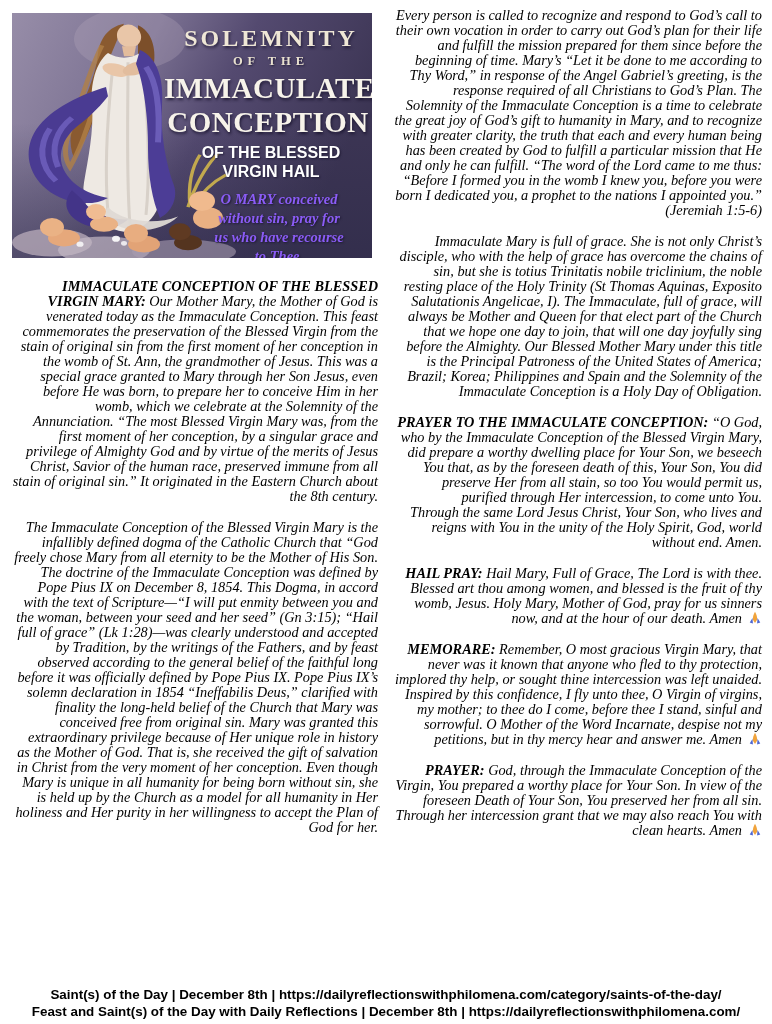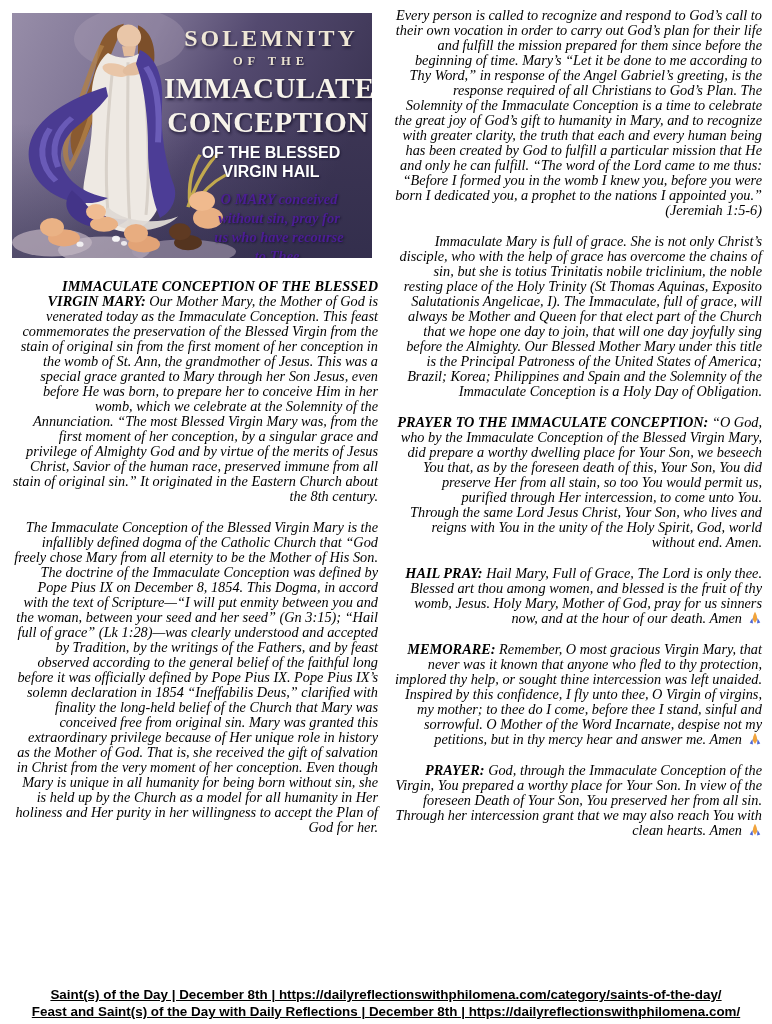--- a/index.html
+++ b/index.html
@@ -25,33 +25,33 @@
              letter-spacing:5px; color:#e9e1d0; text-shadow:1px 1px 2px rgba(20,15,40,.7); }
   .p-immaculate { top:59px; left:152px; right:0; font:700 29px "Liberation Serif", serif;
                   color:#f7f3ea; text-shadow:1px 2px 3px rgba(20,15,40,.8); letter-spacing:0.5px; }
   .p-conception { top:93px; left:152px; right:0; font:700 29px "Liberation Serif", serif;
                   color:#f7f3ea; text-shadow:1px 2px 3px rgba(20,15,40,.8); letter-spacing:0.5px; }
   .p-blessed { top:131px; left:160px; right:2px; font:700 16px "Liberation Sans", sans-serif;
                text-shadow:1px 1px 2px rgba(20,15,40,.7); }
   .p-virgin  { top:150px; left:160px; right:2px; font:700 16px "Liberation Sans", sans-serif;
                text-shadow:1px 1px 2px rgba(20,15,40,.7); }
   .p-quote { top:177px; left:178px; right:4px; font:italic 700 14.5px "Liberation Serif", serif;
-             line-height:1.3; color:#4c1d95; white-space:pre-line; text-shadow:1px 1px 2px rgba(20,15,40,.7); }
+             line-height:1.3; color:#8b5cf6; white-space:pre-line; text-shadow:1px 1px 2px rgba(20,15,40,.7); }
   .p-pray { top:256px; left:160px; right:2px; font:700 19px "Liberation Sans", sans-serif;
             text-shadow:1px 1px 2px rgba(20,15,40,.8); }
   .p-feast { top:290px; left:110px; right:0px; font:700 18.5px "Liberation Sans", sans-serif;
              text-shadow:1px 2px 3px rgba(10,8,25,.9); }
 
   .hands { display:inline-block; vertical-align:-2px; margin-left:6px; line-height:0; }
   .hands-sm svg { width:14px; height:14px; }
   .hands-lg svg { width:20px; height:20px; vertical-align:-3px; }
 
   
   .footer { position:absolute; left:0; right:0; top:986px; text-align:center;
-            font:700 13.4px "Liberation Sans", sans-serif; line-height:17px; color:#000;text-decoration:underline; }
+            font:700 13.4px "Liberation Sans", sans-serif; line-height:17px; color:#000; }
 </style>
 </head>
 <body>
 
 <div class="page">
   <div class="columns">
 
     <div class="col-left">
 
       <figure class="poster">
@@ -140,21 +140,21 @@
 
     <div class="col-right">
 
       <p class="par"><span class="ptext">Every person is called to recognize and respond to God’s call to their own vocation in order to carry out God’s plan for their life and fulfill the mission prepared for them since before the beginning of time. Mary’s “Let it be done to me according to Thy Word,” in response of the Angel Gabriel’s greeting, is the response required of all Christians to God’s Plan. The Solemnity of the Immaculate Conception is a time to celebrate the great joy of God’s gift to humanity in Mary, and to recognize with greater clarity, the truth that each and every human being has been created by God to fulfill a particular mission that He and only he can fulfill. “The word of the Lord came to me thus: “Before I formed you in the womb I knew you, before you were born I dedicated you, a prophet to the nations I appointed you.” (Jeremiah 1:5-6)</span></p>
 
       <p class="par"><span class="ptext">Immaculate Mary is full of grace. She is not only Christ’s disciple, who with the help of grace has overcome the chains of sin, but she is totius Trinitatis nobile triclinium, the noble resting place of the Holy Trinity (St Thomas Aquinas, Exposito Salutationis Angelicae, I). The Immaculate, full of grace, will always be Mother and Queen for that elect part of the Church that we hope one day to join, that will one day joyfully sing before the Almighty. Our Blessed Mother Mary under this title is the Principal Patroness of the United States of America; Brazil; Korea; Philippines and  Spain and the Solemnity of the Immaculate Conception is a Holy Day of Obligation.</span></p>
 
       <p class="par"><b class="lead">PRAYER TO THE IMMACULATE CONCEPTION:</b> <span class="ptext">“O God, who by the Immaculate Conception of the Blessed Virgin Mary, did prepare a worthy dwelling place for Your Son, we beseech You that, as by the foreseen death of this, Your Son, You did preserve Her from all stain, so too You would permit us, purified through Her intercession, to come unto You.
 Through the same Lord Jesus Christ, Your Son, who lives and reigns with You in the unity of the Holy Spirit, God, world without end. Amen.</span></p>
 
-      <p class="par"><b class="lead">HAIL PRAY:</b> <span class="ptext">Hail Mary, Full of Grace, The Lord is only thee. Blessed art thou among women, and blessed is the fruit of thy womb, Jesus. Holy Mary, Mother of God, pray for us sinners now, and at the hour of our death. Amen</span><span class="hands hands-sm"><svg viewBox="0 0 20 20">
+      <p class="par"><b class="lead">HAIL PRAY:</b> <span class="ptext">Hail Mary, Full of Grace, The Lord is with thee. Blessed art thou among women, and blessed is the fruit of thy womb, Jesus. Holy Mary, Mother of God, pray for us sinners now, and at the hour of our death. Amen</span><span class="hands hands-sm"><svg viewBox="0 0 20 20">
               <path d="M10 1 C8.2 4 6.8 8 6.8 12 L10 17 L13.2 12 C13.2 8 11.8 4 10 1 Z" fill="#f0a33c"></path>
               <path d="M6.4 10 L2.5 16.5 L7 18 Z" fill="#4d66d1"></path>
               <path d="M13.6 10 L17.5 16.5 L13 18 Z" fill="#4d66d1"></path>
             </svg></span></p>
 
       <p class="par"><b class="lead">MEMORARE:</b> <span class="ptext">Remember, O most gracious Virgin Mary, that never was it known that anyone who fled to thy protection, implored thy help, or sought thine intercession was left unaided. Inspired by this confidence, I fly unto thee, O Virgin of virgins, my mother; to thee do I come, before thee I stand, sinful and sorrowful. O Mother of the Word Incarnate, despise not my petitions, but in thy mercy hear and answer me. Amen</span><span class="hands hands-sm"><svg viewBox="0 0 20 20">
               <path d="M10 1 C8.2 4 6.8 8 6.8 12 L10 17 L13.2 12 C13.2 8 11.8 4 10 1 Z" fill="#f0a33c"></path>
               <path d="M6.4 10 L2.5 16.5 L7 18 Z" fill="#4d66d1"></path>
               <path d="M13.6 10 L17.5 16.5 L13 18 Z" fill="#4d66d1"></path>
             </svg></span></p>

